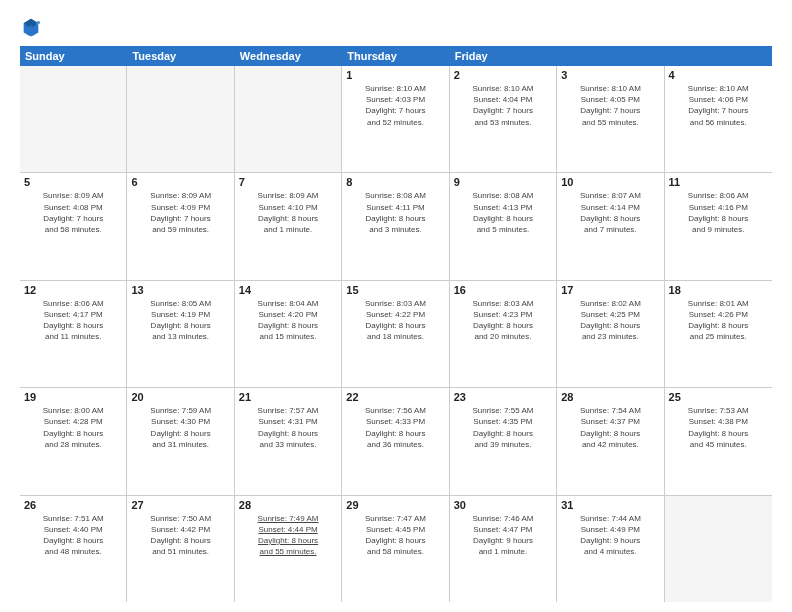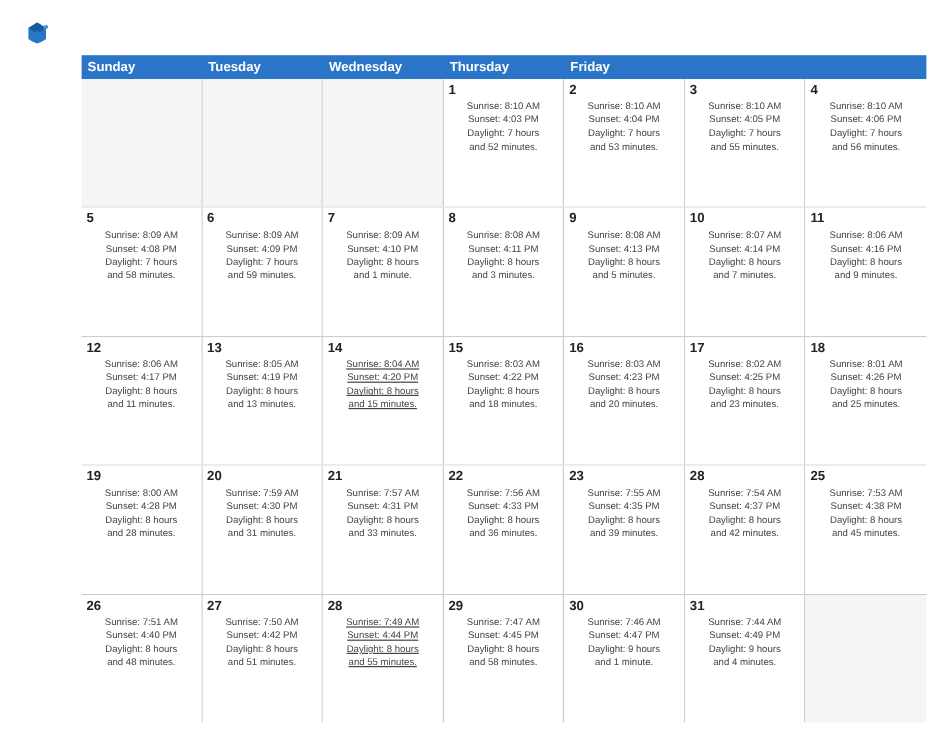--- a/index.html
+++ b/index.html
@@ -52,21 +52,20 @@
       line-height: 1.1;
     }
     .location {
       font-size: 14px;
       color: #555;
     }
     .calendar {
       flex: 1;
       display: flex;
       flex-direction: column;
-      margin-left: 48px;
     }
     .cal-header {
       display: grid;
       grid-template-columns: repeat(7, 1fr);
       background: #2a75c7;
     }
     .cal-header-cell {
       color: #fff;
       font-size: 11px;
       font-weight: bold;
@@ -239,21 +238,21 @@
           </div>
           <div class="cal-cell">
             <div class="cell-day">13</div>
             <div class="cell-info" style="white-space: pre-line;">Sunrise: 8:05 AM
 Sunset: 4:19 PM
 Daylight: 8 hours
 and 13 minutes.</div>
           </div>
           <div class="cal-cell">
             <div class="cell-day">14</div>
-            <div class="cell-info" style="white-space: pre-line; text-decoration: underline;">Sunrise: 8:04 AM
+            <div class="cell-info" style="white-space: pre-line;">Sunrise: 8:04 AM
 Sunset: 4:20 PM
 Daylight: 8 hours
 and 15 minutes.</div>
           </div>
           <div class="cal-cell">
             <div class="cell-day">15</div>
             <div class="cell-info" style="white-space: pre-line;">Sunrise: 8:03 AM
 Sunset: 4:22 PM
 Daylight: 8 hours
 and 18 minutes.</div>

